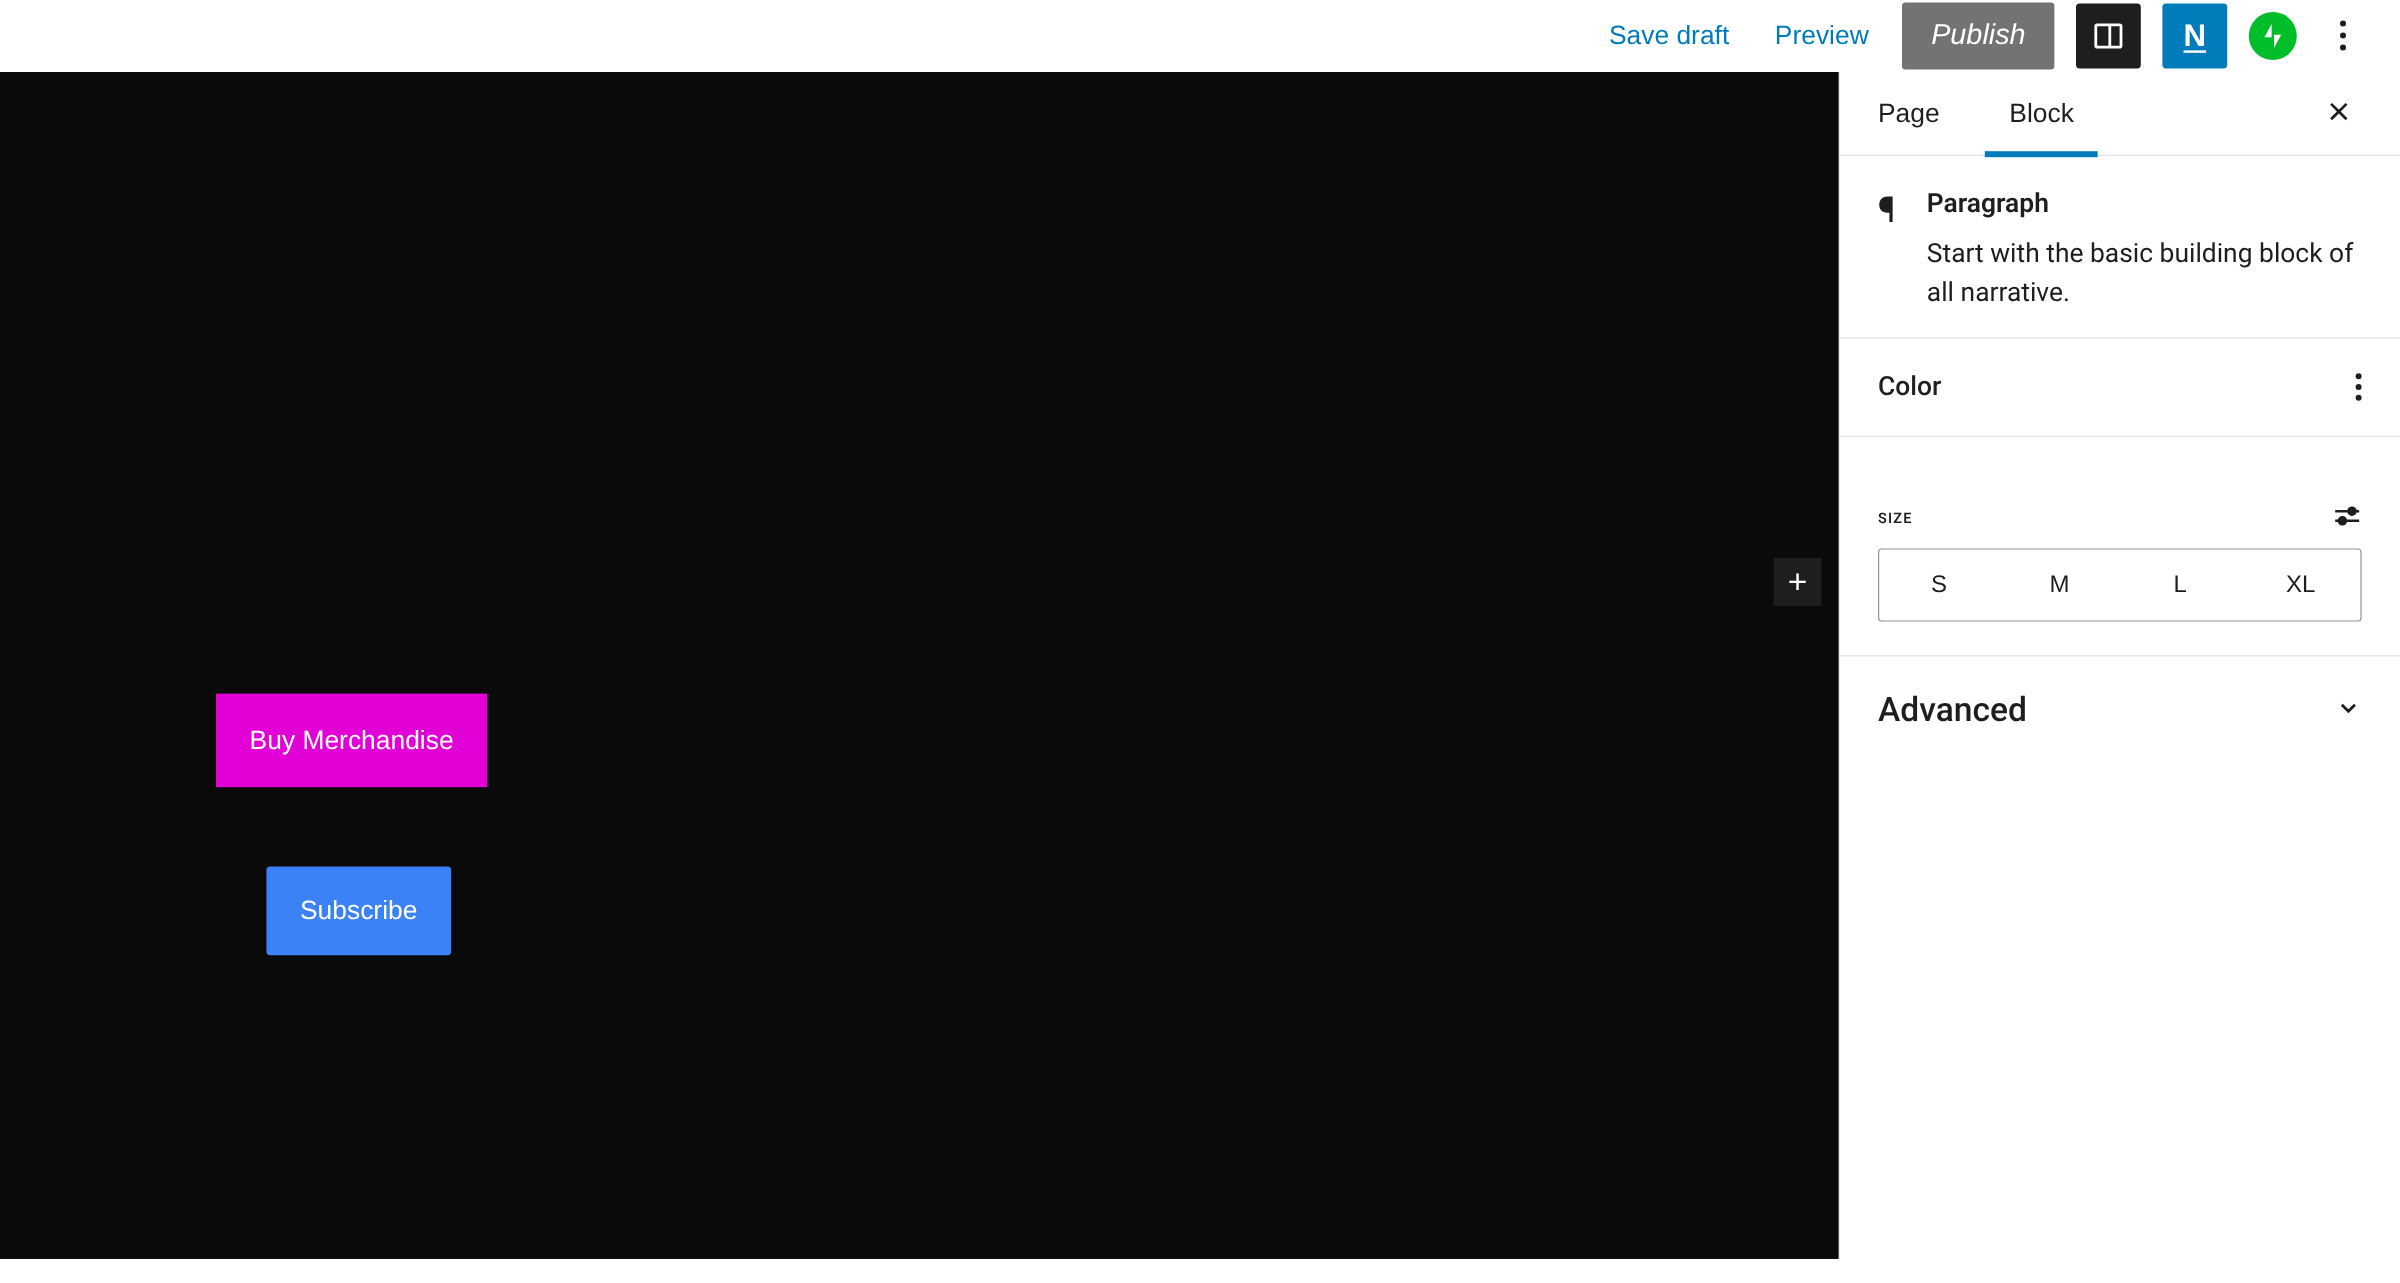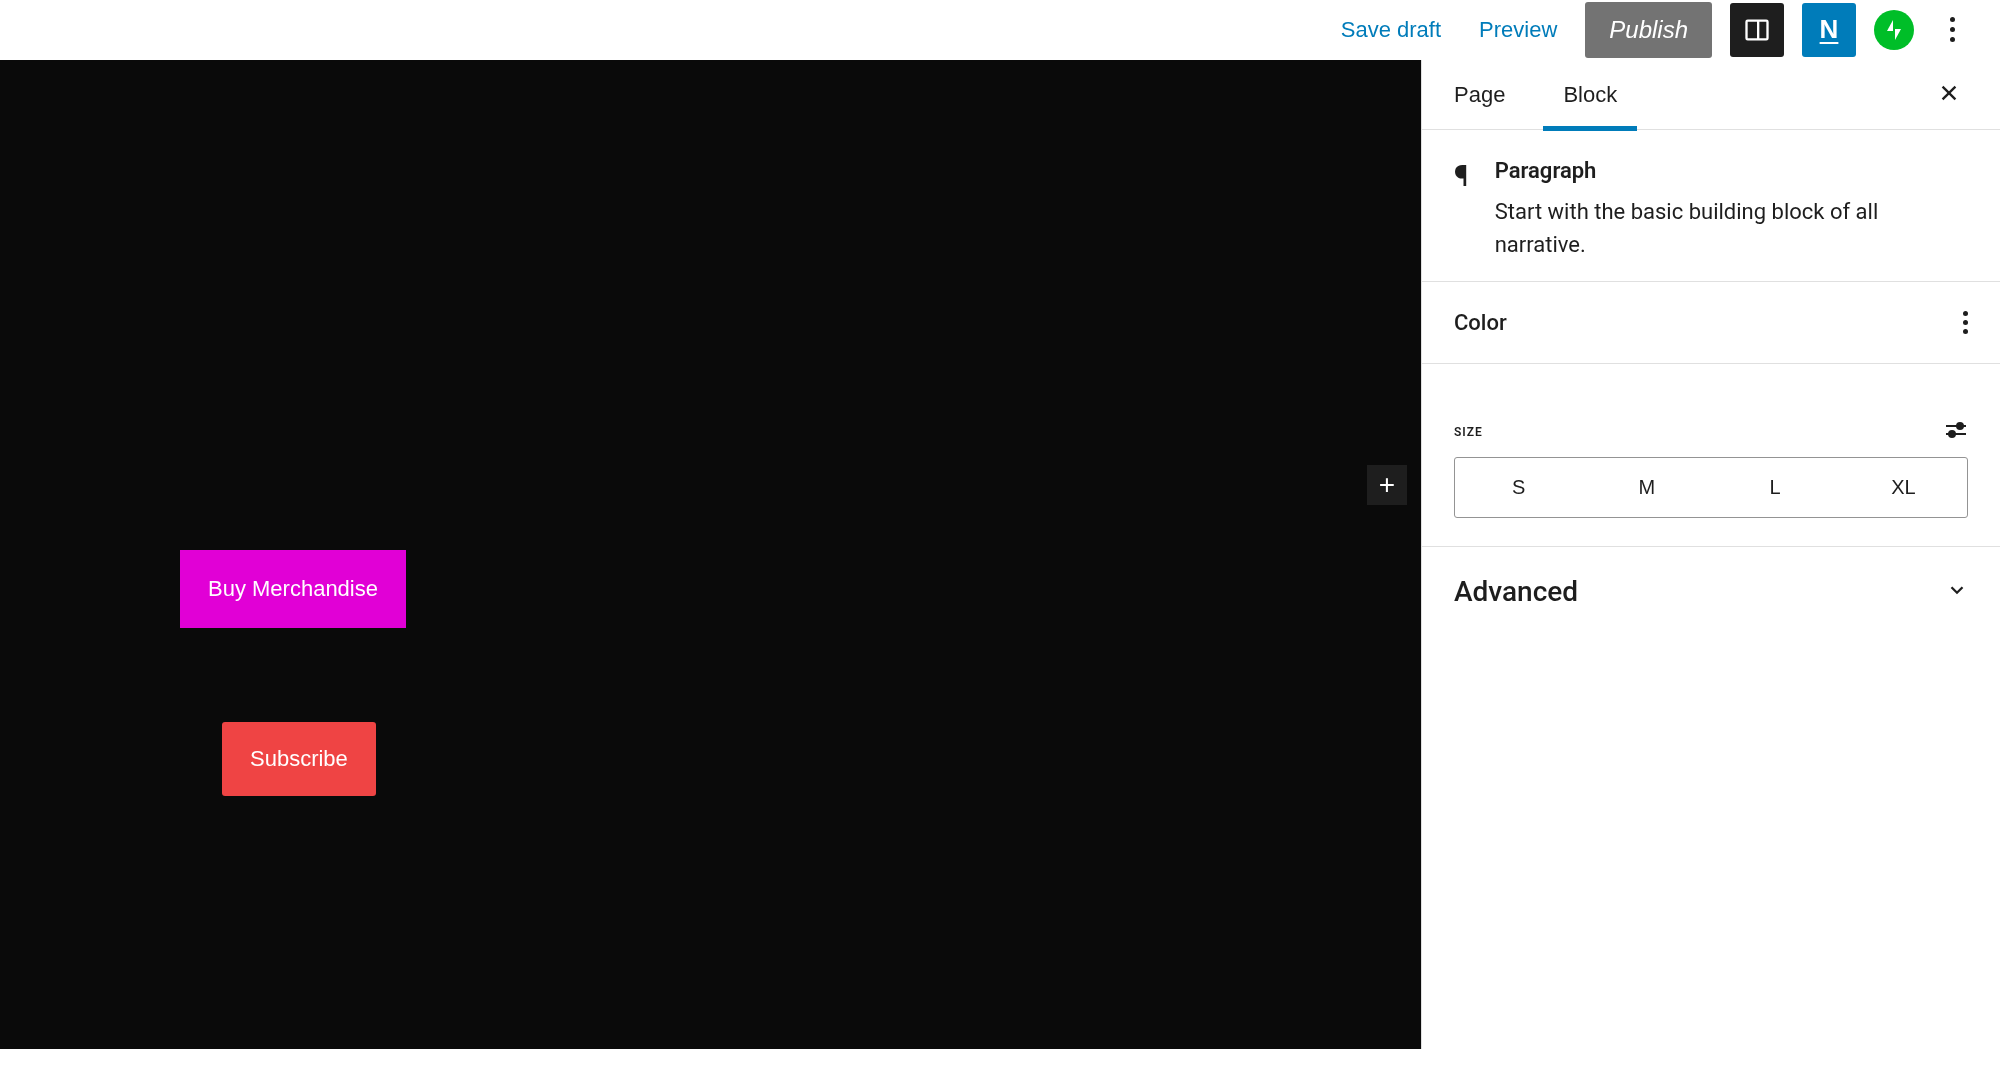--- a/index.html
+++ b/index.html
@@ -91,44 +91,44 @@
     background: #1e1e1e;
     color: #fff;
     border: none;
     display: flex; align-items: center; justify-content: center;
     cursor: pointer;
     font-size: 28px;
     font-weight: 300;
   }
   .merch-btn {
     position: absolute;
-    top: 490px; left: 180px;
+    top: 518px; left: 180px;
     background: #e100d6;
     color: #fff;
     font-size: 22px;
     padding: 26px 28px;
     border: none;
     cursor: pointer;
     font-weight: 400;
   }
   .subscribe-btn {
     position: absolute;
     top: 662px; left: 222px;
-    background: #ef4444;
+    background: #3b82f6;
     color: #fff;
     font-size: 22px;
     padding: 24px 28px;
     border: none;
     cursor: pointer;
     border-radius: 3px;
   }
 
   
   .sidebar {
-    width: 579px;
+    width: 468px;
     border-left: 1px solid #e0e0e0;
     display: flex;
     flex-direction: column;
     overflow-y: auto;
   }
   .tabs {
     display: flex;
     align-items: center;
     height: 70px;
     padding: 0 32px;

